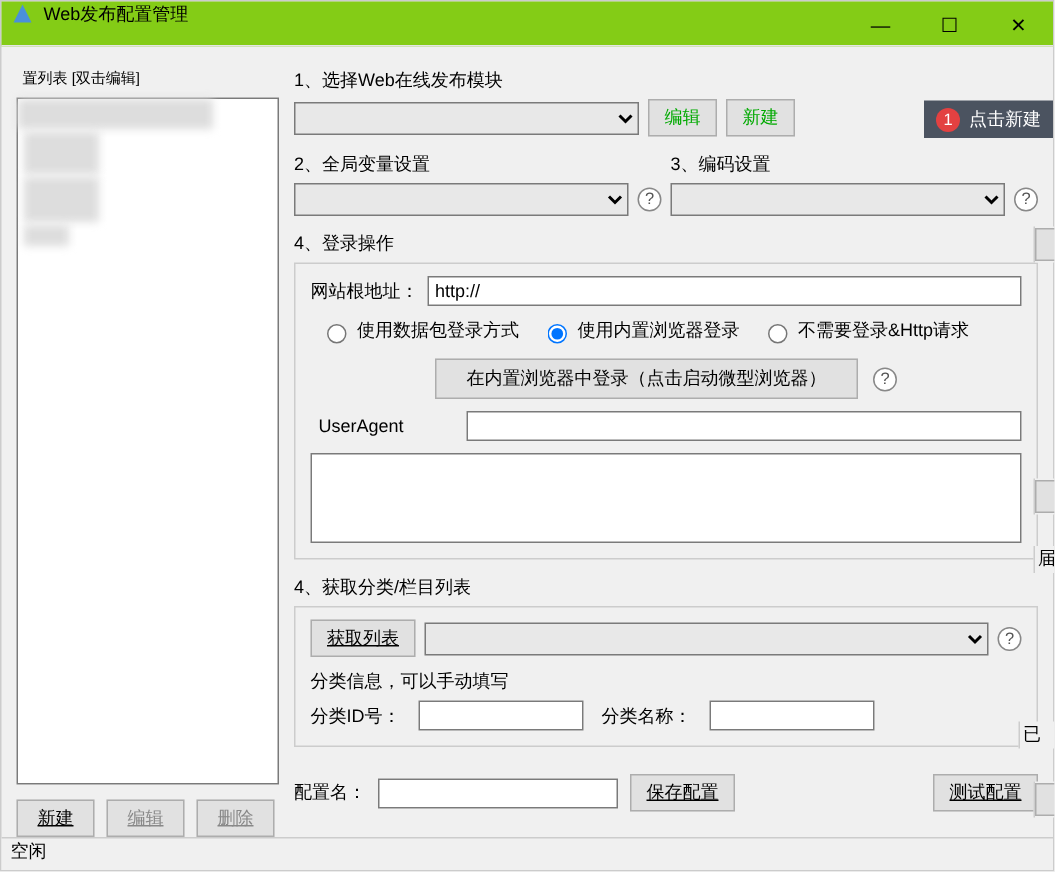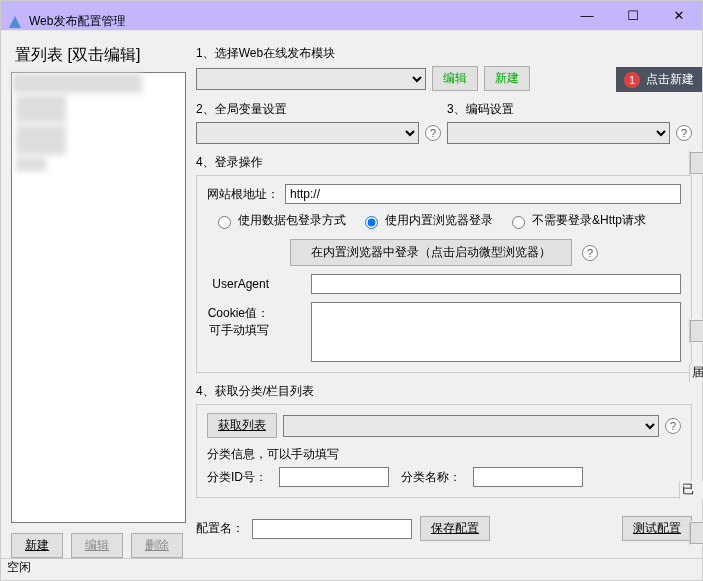--- a/index.html
+++ b/index.html
@@ -1,25 +1,25 @@
 <!DOCTYPE html>
 <html><head>
 <meta charset="utf-8">
 <style>
   * { box-sizing: border-box; font-family: "Microsoft YaHei", SimSun, sans-serif; font-size: 12px; }
   body { margin: 0; padding: 0; background: #fff; }
   .window { width: 703px; height: 581px; border: 1px solid #ccc; position: relative; background: #f0f0f0; display: flex; flex-direction: column; }
-  .titlebar { height: 30px; background: #c4b5fd; display: flex; align-items: flex-end; padding: 0 0 0 6px; border-bottom: 1px solid #e5e5e5; }
+  .titlebar { height: 30px; background: #84cc16; display: flex; align-items: flex-start; padding: 0 0 0 6px; border-bottom: 1px solid #e5e5e5; }
   .titlebar-icon { width: 16px; height: 16px; margin-right: 6px; display: inline-block; }
   .titlebar-title { flex: 1; font-size: 12px; }
   .titlebar-btn { width: 46px; height: 30px; display: flex; align-items: center; justify-content: center; font-size: 13px; cursor: pointer; }
   .body { flex: 1; display: flex; flex-direction: column; padding: 10px 10px 0 10px; position: relative; }
   .main { flex: 1; display: flex; gap: 10px; }
   .left-panel { width: 175px; display: flex; flex-direction: column; }
-  .left-label { font-size: 16px; padding: 4px 4px 6px 4px; }
+  .left-label { font-size: 10px; padding: 4px 4px 6px 4px; }
   .left-list { flex: 1; border: 1px solid #7a7a7a; background: #fff; position: relative; }
   .blur-block { position: absolute; background: #ddd; filter: blur(3px); }
   .left-buttons { display: flex; gap: 8px; margin-top: 10px; }
   .btn { border: 1px solid #adadad; background: #e1e1e1; padding: 3px 0; min-width: 52px; text-align: center; cursor: pointer; text-decoration: underline; }
   .btn.disabled { color: #888; cursor: default; }
   .right-panel { flex: 1; display: flex; flex-direction: column; gap: 10px; padding-top: 4px; position: relative; }
   .section-label { font-size: 12px; margin-bottom: 4px; }
   .row { display: flex; align-items: center; gap: 6px; }
   select { border: 1px solid #7a7a7a; background: #e8e8e8; height: 22px; font-size: 12px; }
   input[type="text"] { border: 1px solid #7a7a7a; background: #fff; height: 20px; padding: 0 4px; font-size: 12px; }
@@ -130,21 +130,20 @@
             </div>
             <div class="row" style="justify-content:center;gap:10px">
               <div class="login-btn">在内置浏览器中登录（点击启动微型浏览器）</div>
               <span class="help-icon">?</span>
             </div>
             <div class="field-row">
               <div class="field-label">UserAgent</div>
               <input type="text" style="flex: 1 1 0%;">
             </div>
             <div class="field-row">
-              <div class="field-label" style="line-height:1.4">Cookie值：可手动填写</div>
               <textarea style="flex: 1 1 0%; height: 60px;"></textarea>
             </div>
           </fieldset>
         </div>
 
         <div>
           <div class="section-label">4、获取分类/栏目列表</div>
           <fieldset>
             <div class="row">
               <div class="btn" style="min-width:70px">获取列表</div>

